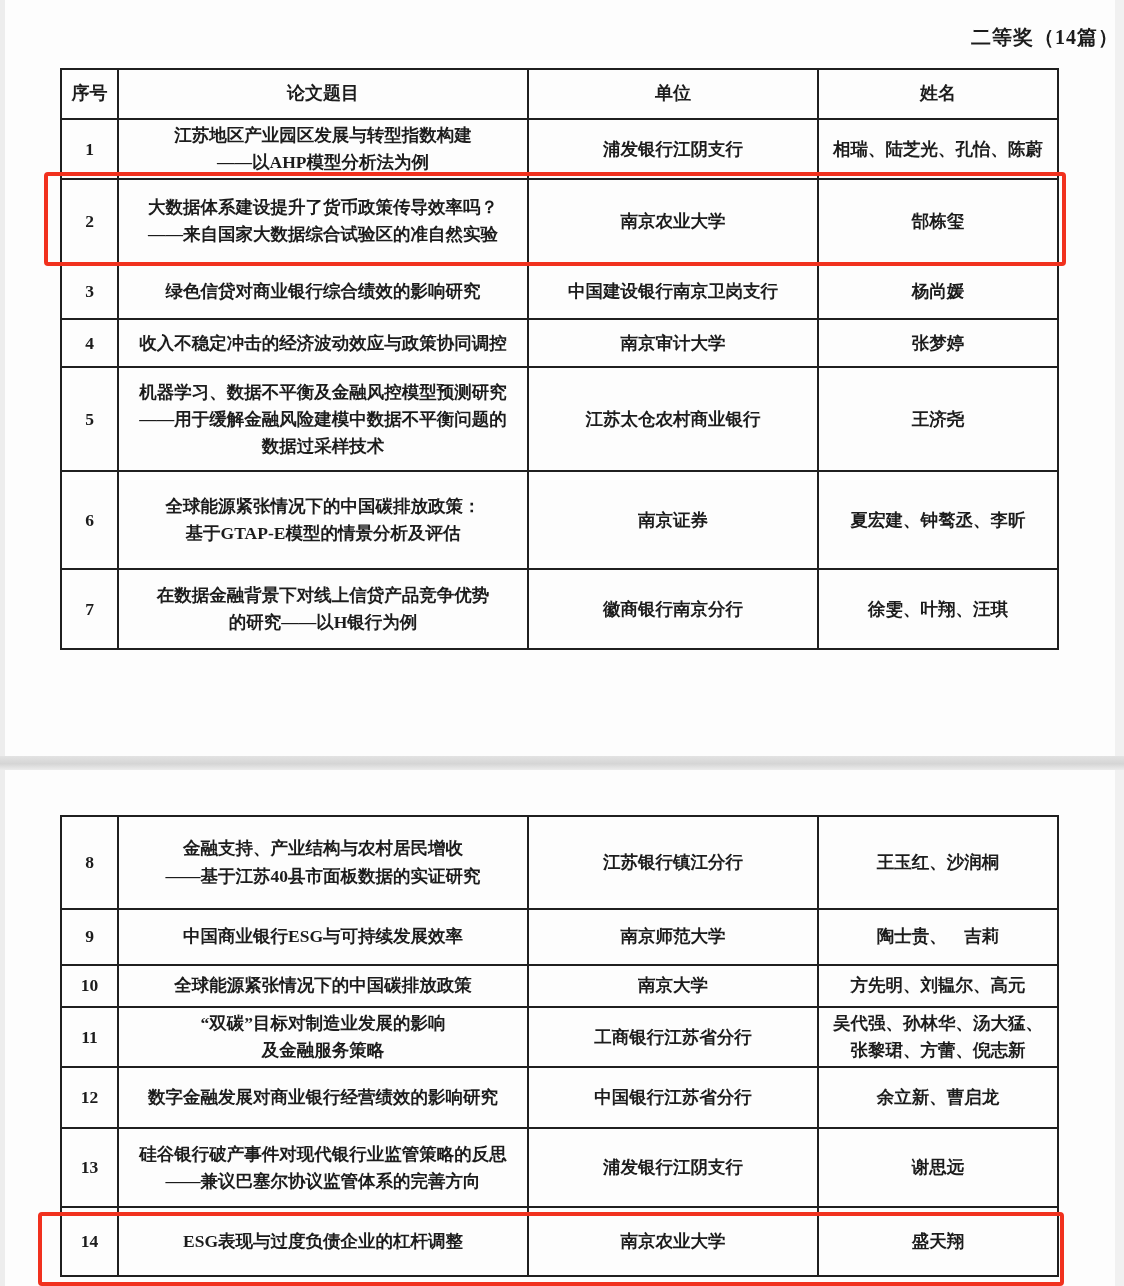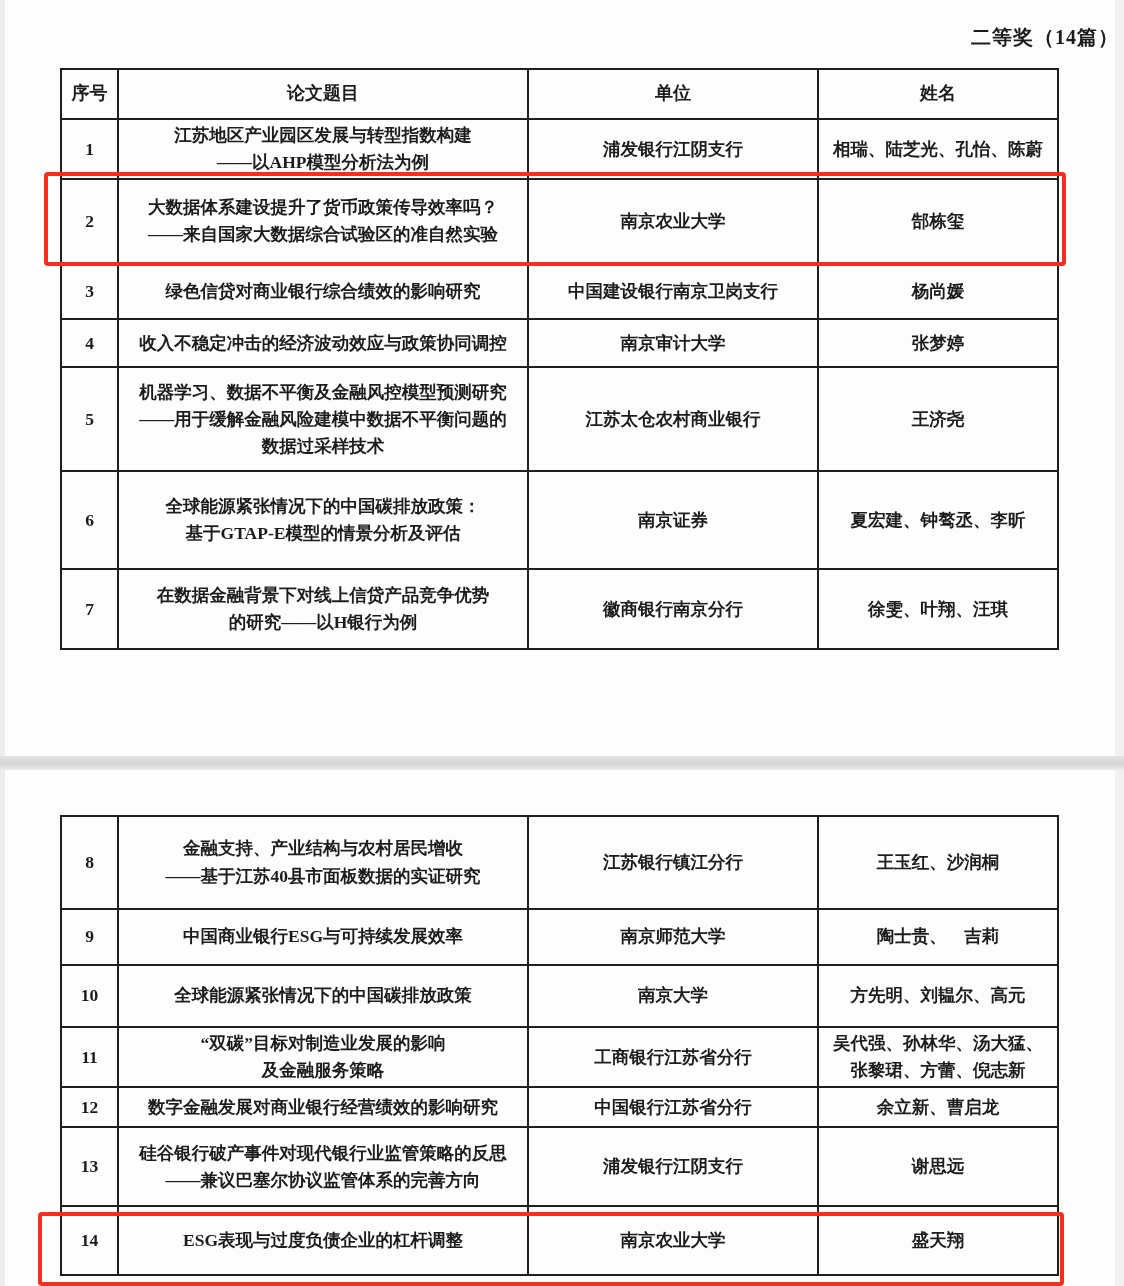--- a/index.html
+++ b/index.html
@@ -140,35 +140,35 @@
 ——基于江苏40县市面板数据的实证研究</td>
           <td class="c-org">江苏银行镇江分行</td>
           <td class="c-names">王玉红、沙润桐</td>
         </tr>
         <tr style="height: 56px;">
           <td class="c-no">9</td>
           <td class="c-title">中国商业银行ESG与可持续发展效率</td>
           <td class="c-org">南京师范大学</td>
           <td class="c-names">陶士贵、　吉莉</td>
         </tr>
-        <tr style="height: 62px;">
+        <tr style="height: 42px;">
           <td class="c-no">10</td>
           <td class="c-title">全球能源紧张情况下的中国碳排放政策</td>
           <td class="c-org">南京大学</td>
           <td class="c-names">方先明、刘韫尔、高元</td>
         </tr>
         <tr style="height: 54px;">
           <td class="c-no">11</td>
           <td class="c-title">“双碳”目标对制造业发展的影响
 及金融服务策略</td>
           <td class="c-org">工商银行江苏省分行</td>
           <td class="c-names">吴代强、孙林华、汤大猛、
 张黎珺、方蕾、倪志新</td>
         </tr>
-        <tr style="height: 40px; border-radius: 12px;">
+        <tr style="height: 61px; border-radius: 12px;">
           <td class="c-no">12</td>
           <td class="c-title">数字金融发展对商业银行经营绩效的影响研究</td>
           <td class="c-org">中国银行江苏省分行</td>
           <td class="c-names">余立新、曹启龙</td>
         </tr>
         <tr style="height: 79px; padding-left: 44px;">
           <td class="c-no">13</td>
           <td class="c-title">硅谷银行破产事件对现代银行业监管策略的反思
 ——兼议巴塞尔协议监管体系的完善方向</td>
           <td class="c-org">浦发银行江阴支行</td>

